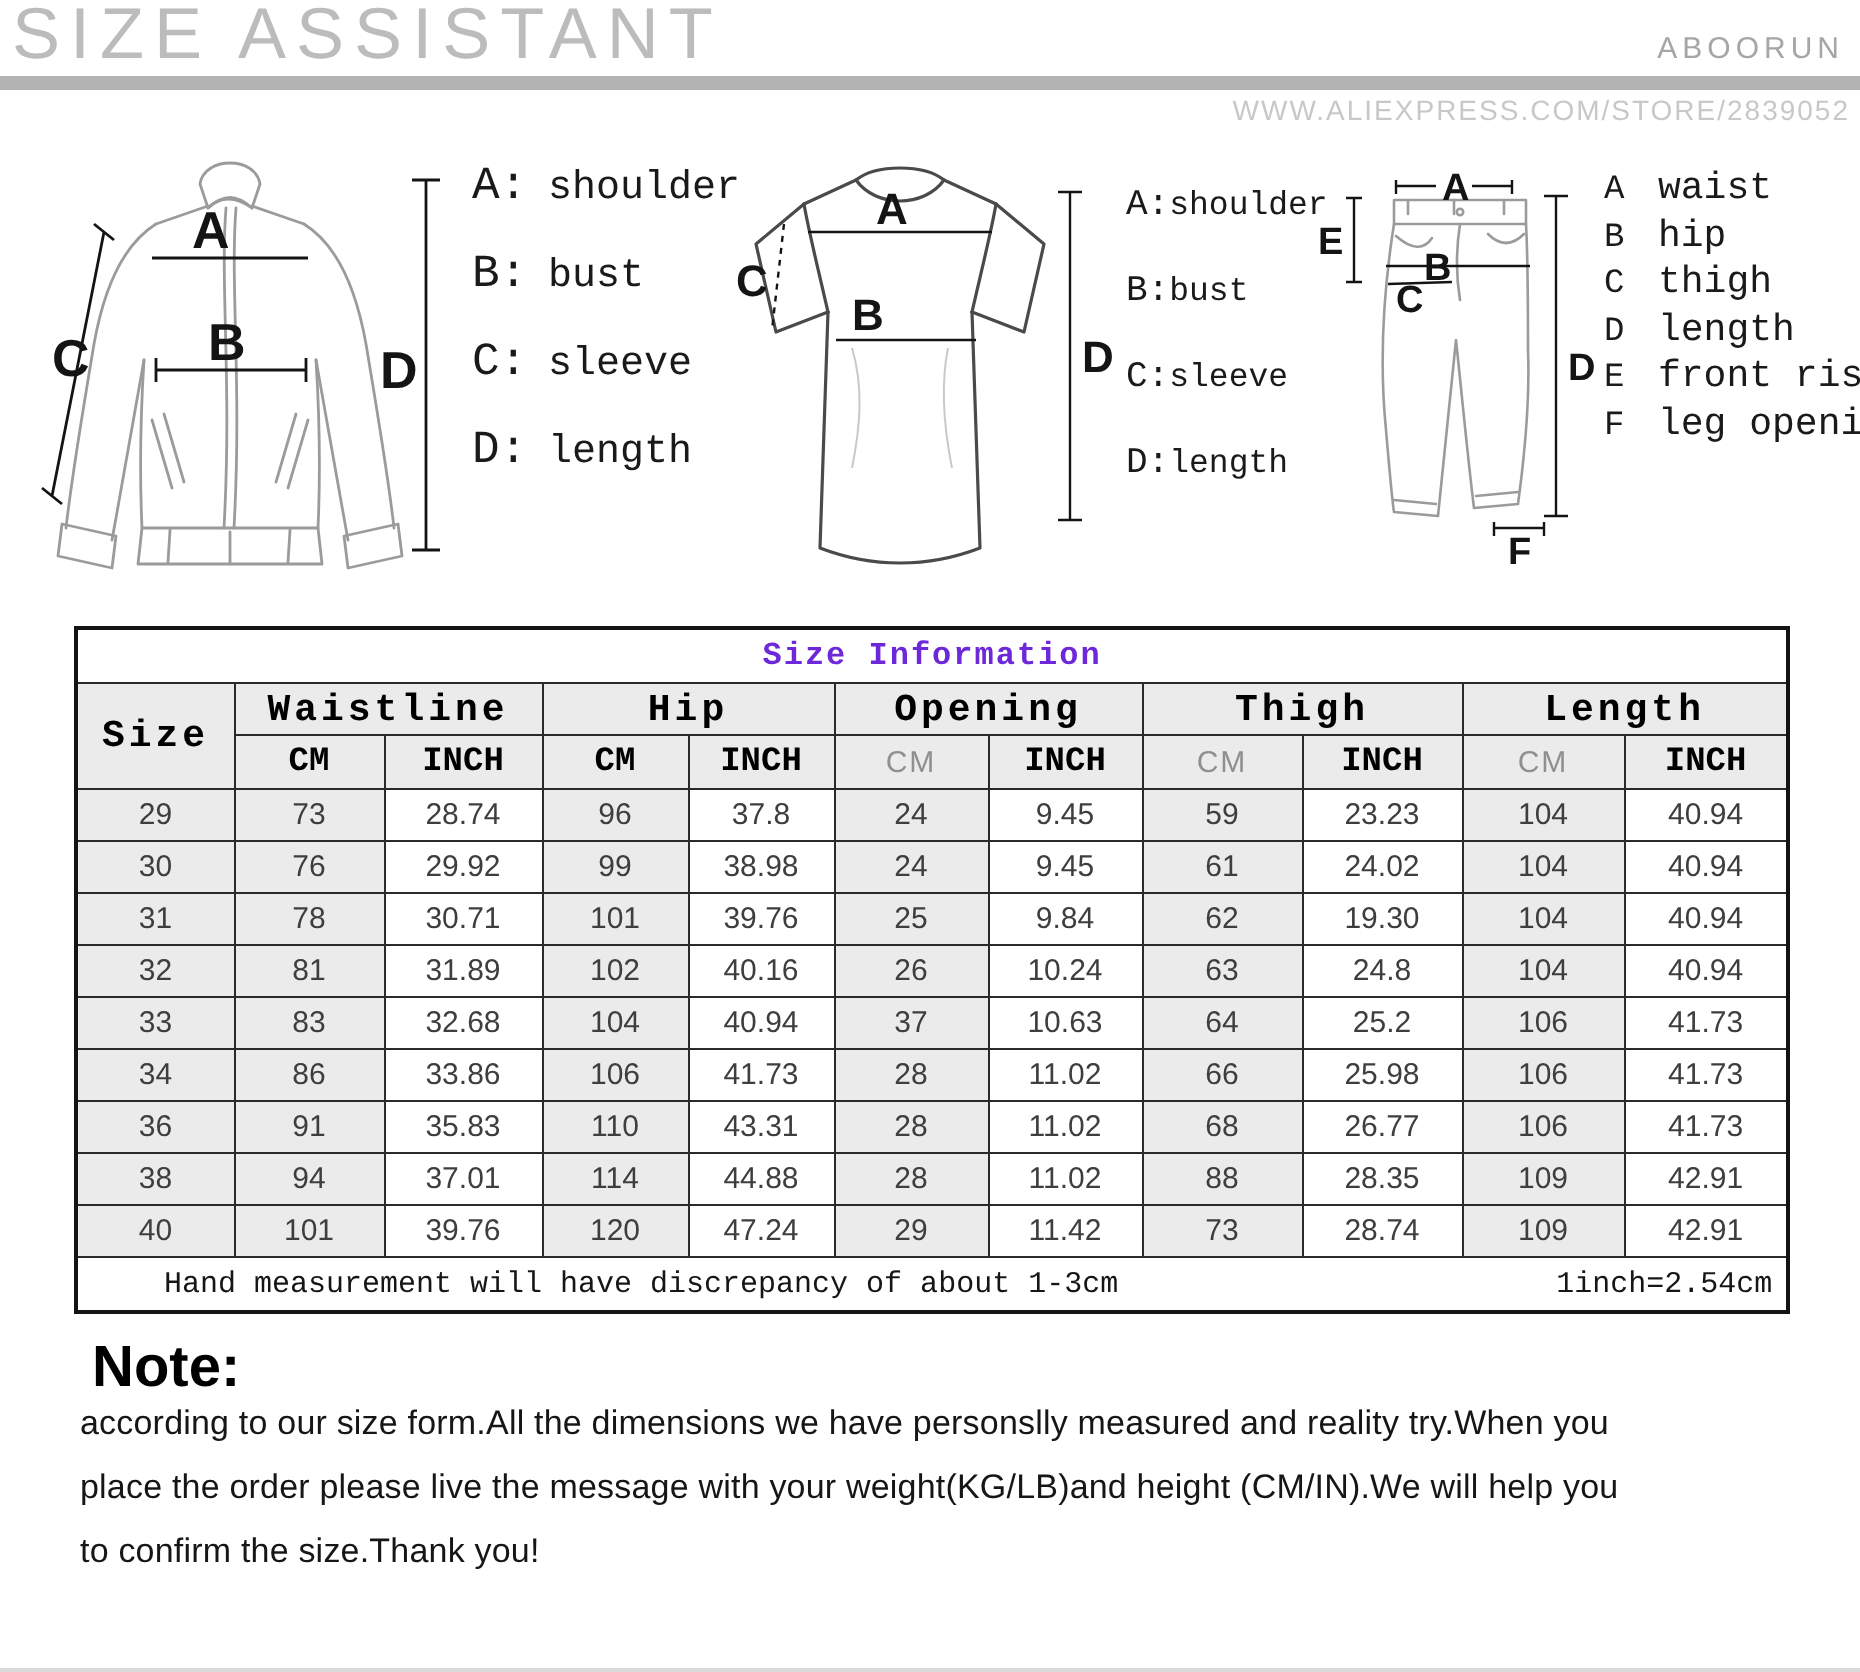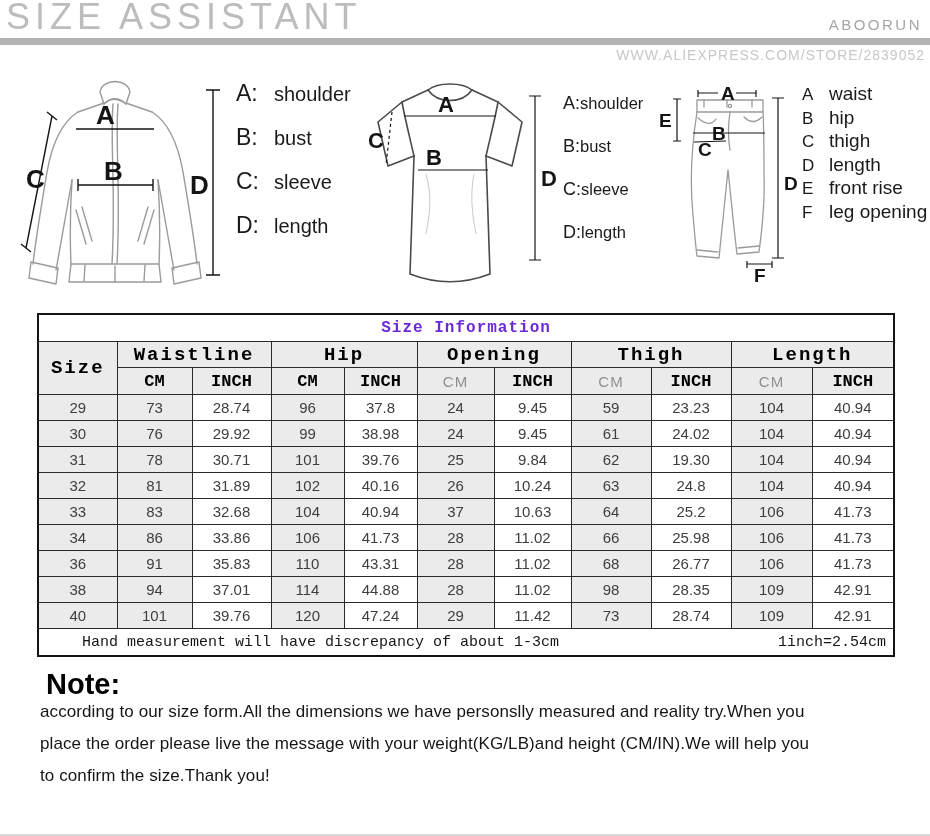--- a/index.html
+++ b/index.html
@@ -15,21 +15,21 @@
   .store-url   { position:absolute; right:5px; top:47px; font-size:14px; color:#c8c8c8;
                  letter-spacing:1px; }
 
   
   .svg-jacket { position:absolute; left:20px;  top:72px; }
   .svg-tshirt { position:absolute; left:366px; top:64px; }
   .svg-pants  { position:absolute; left:652px; top:80px; }
   svg text { font-family:"Liberation Sans", sans-serif; font-weight:600; fill:#141414; }
 
   .legend { position:absolute; color:#1a1a1a; }
-  .legend .row { white-space:nowrap; }
+  .legend .row { white-space:nowrap;font-family:Liberation Mono, monospace; }
   .legend-jacket { left:236px; top:80px; }
   .legend-jacket .row { margin-bottom:20px; height:24px; }
   .legend-jacket .k { display:inline-block; width:38px; font-size:23px; }
   .legend-jacket .v { font-size:20px; }
   .legend-tshirt { left:563px; top:76px; }
   .legend-tshirt .row { margin-bottom:23px; height:20px;margin-top:17px; }
   .legend-tshirt .k { font-size:18px; }
   .legend-tshirt .v { font-size:16.5px; }
   .legend-pants { left:802px; top:83px; }
   .legend-pants .row { margin-bottom:6.5px; height:17px; }
@@ -310,21 +310,21 @@
           <td class="w">41.73</td>
         </tr>
         <tr>
           <td class="g">38</td>
           <td class="g">94</td>
           <td class="w">37.01</td>
           <td class="g">114</td>
           <td class="w">44.88</td>
           <td class="g">28</td>
           <td class="w">11.02</td>
-          <td class="g">98</td>
+          <td class="g">88</td>
           <td class="w">28.35</td>
           <td class="g">109</td>
           <td class="w">42.91</td>
         </tr>
         <tr>
           <td class="g">40</td>
           <td class="g">101</td>
           <td class="w">39.76</td>
           <td class="g">120</td>
           <td class="w">47.24</td>

